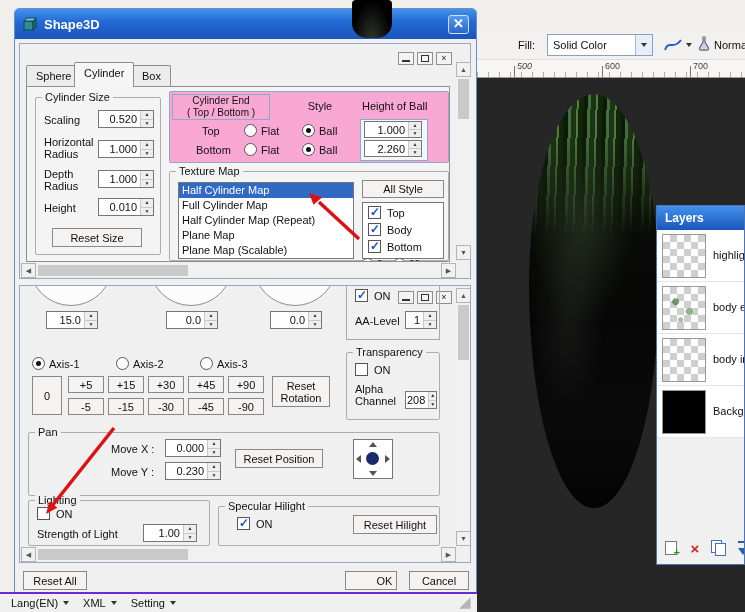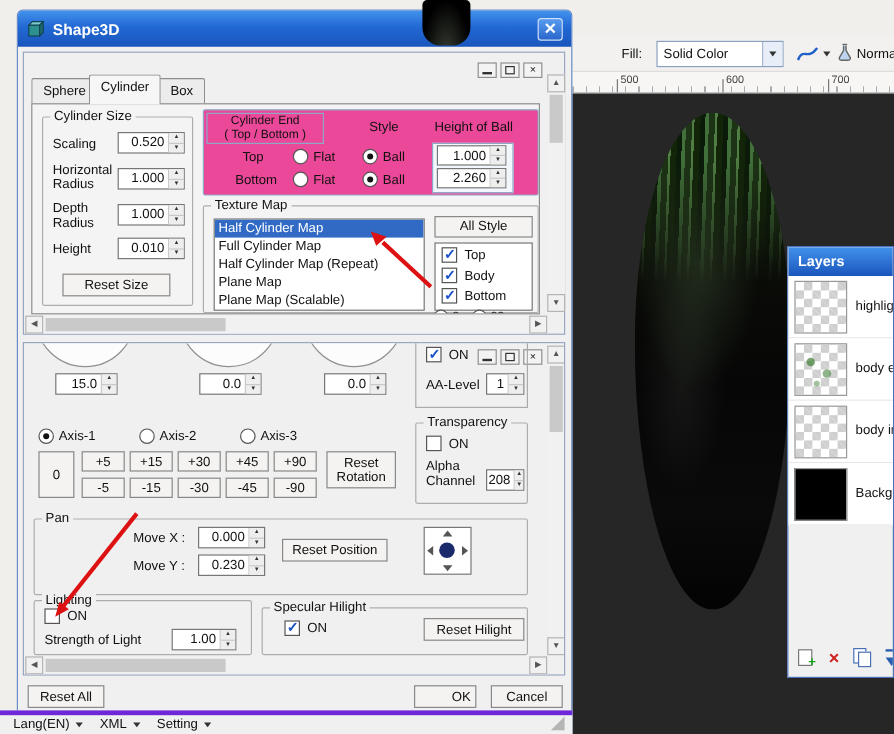--- a/index.html
+++ b/index.html
@@ -66,21 +66,21 @@
   .joy { position:absolute; background:#fff; border:1px solid #767676; }
   .joy .dot { position:absolute; left:50%; top:50%; width:13px; height:13px; margin:-7px 0 0 -7px;
               border-radius:50%; background:#1b2a6b; }
   .tri { position:absolute; width:0; height:0; }
   .t-up { left:50%; top:2px; margin-left:-4px; border-left:4px solid transparent; border-right:4px solid transparent; border-bottom:5px solid #555; }
   .t-dn { left:50%; bottom:2px; margin-left:-4px; border-left:4px solid transparent; border-right:4px solid transparent; border-top:5px solid #555; }
   .t-lf { top:50%; left:2px; margin-top:-4px; border-top:4px solid transparent; border-bottom:4px solid transparent; border-right:5px solid #555; }
   .t-rt { top:50%; right:2px; margin-top:-4px; border-top:4px solid transparent; border-bottom:4px solid transparent; border-left:5px solid #555; }
 
   .sbar { position:absolute; left:0; top:592px; width:477px; height:20px; background:#f0f0f0;
-          border-top:4px solid #6d28d9; display:flex; align-items:center; padding:0 4px; }
+          border-top:2px solid #6d28d9; display:flex; align-items:center; padding:0 4px; }
   .mi { display:flex; align-items:center; gap:5px; padding:2px 7px; }
   .caret { width:0; height:0; border-left:3px solid transparent; border-right:3px solid transparent;
            border-top:4px solid #333; display:inline-block; }
 
   
   .toolopts { position:absolute; left:477px; top:30px; width:268px; height:30px; background:#f2f1ef;
               border-bottom:1px solid #ddd; }
   .dd { position:absolute; background:#fff; border:1px solid #8aa0c0; display:flex; align-items:center; }
   .dd .txt { flex:1; padding:0 5px; white-space:nowrap; }
   .dd .dab { width:17px; align-self:stretch; background:#e8eef8; border-left:1px solid #a8b8d0;
@@ -153,21 +153,21 @@
     <path d="M5 1 h4 M6 2 v4 L2.5 12 a1.6 1.6 0 0 0 1.5 2.2 h6 a1.6 1.6 0 0 0 1.5-2.2 L8 6 V2" stroke="#666" stroke-width="1.2" fill="#bcd4f0"></path>
   </svg>
   <span class="lab" style="left:237px;top:9px;">Normal</span>
 </div>
 
 <div class="ruler">
   <div class="ticks"></div>
   <div class="tickmaj" style="left:37px;"></div>
   <div class="tickmaj" style="left:125px;"></div>
   <div class="tickmaj" style="left:213px;"></div>
-  <span class="rlabel" style="left:40px;">500</span>
+  <span class="rlabel" style="left:40px;font-style:italic;">500</span>
   <span class="rlabel" style="left:128px;">600</span>
   <span class="rlabel" style="left:216px;">700</span>
 </div>
 
 <div class="canvas">
   <div class="fruit">
     <div class="ftop"></div>
   </div>
 </div>
 
@@ -269,21 +269,21 @@
         <div class="spin" style="left:62px;top:100px;width:56px;">
           <span class="sv">0.010</span>
           <span class="sa">
               <span>▲</span>
               <span>▼</span>
             </span>
         </div>
         <div class="btn" style="left:16px;top:130px;width:90px;height:19px;">Reset Size</div>
       </div>
 
-      <div class="group" style="left:142px;top:4px;width:280px;height:72px;background:#ec4899;border-color:#8ea8c8;">
+      <div class="group" style="left:142px;top:4px;width:280px;height:72px;background:#f9a8d4;border-color:#8ea8c8;">
         <div class="abs" style="left:2px;top:2px;width:98px;height:26px;border:1px solid #8ea8c8;text-align:center;font-size:10px;line-height:12px;">
           <div>Cylinder End</div>
           <div>( Top / Bottom )</div>
         </div>
         <span class="lab" style="left:120px;top:8px;width:60px;text-align:center;">Style</span>
         <span class="lab" style="left:192px;top:8px;width:84px;">Height of Ball</span>
         <div class="abs" style="left:190px;top:27px;width:68px;height:42px;border:1px solid #8ea8c8;background:#f2f7fd;"></div>
         <span class="lab" style="left:32px;top:33px;">Top</span>
         <span class="rb" style="left:74px;top:32px;"></span>
         <span class="lab" style="left:91px;top:33px;">Flat</span>

